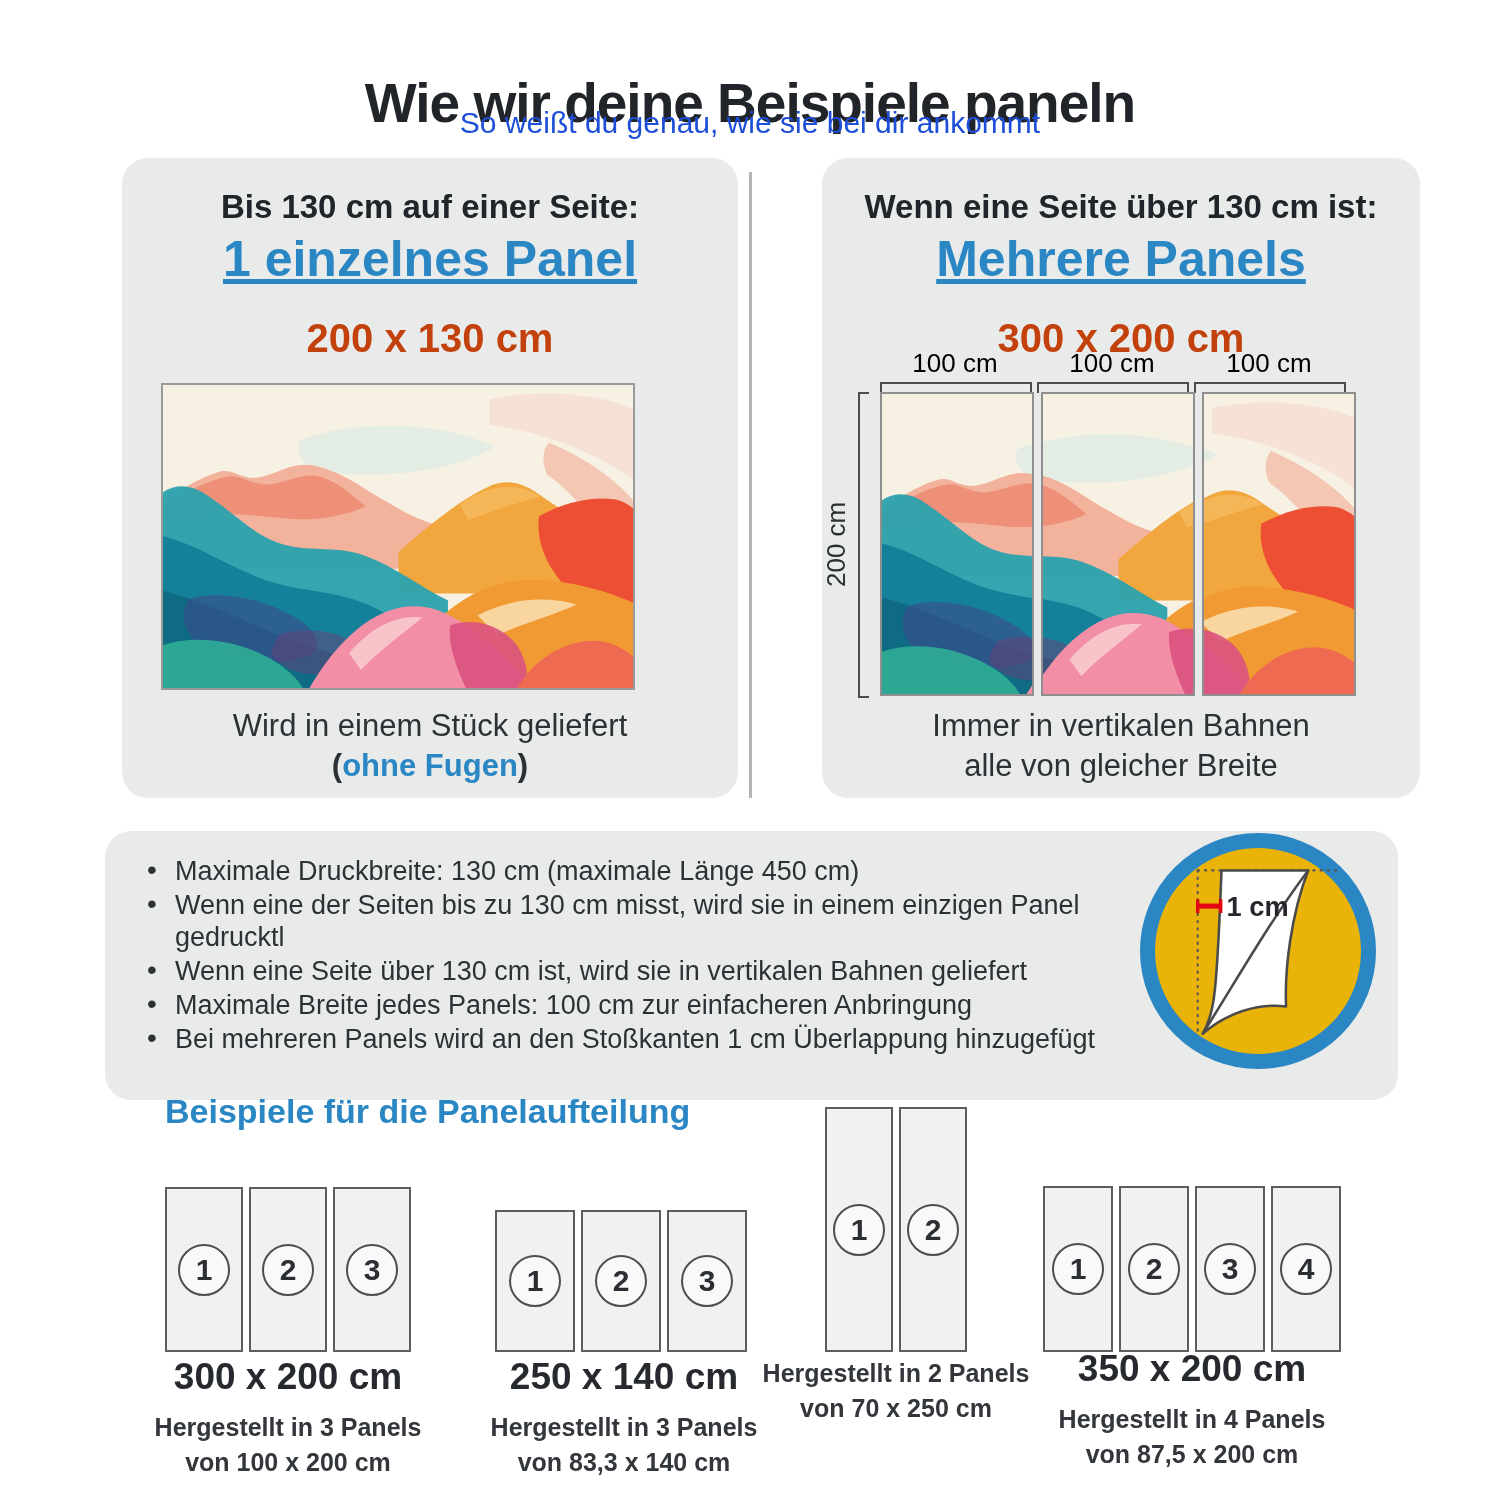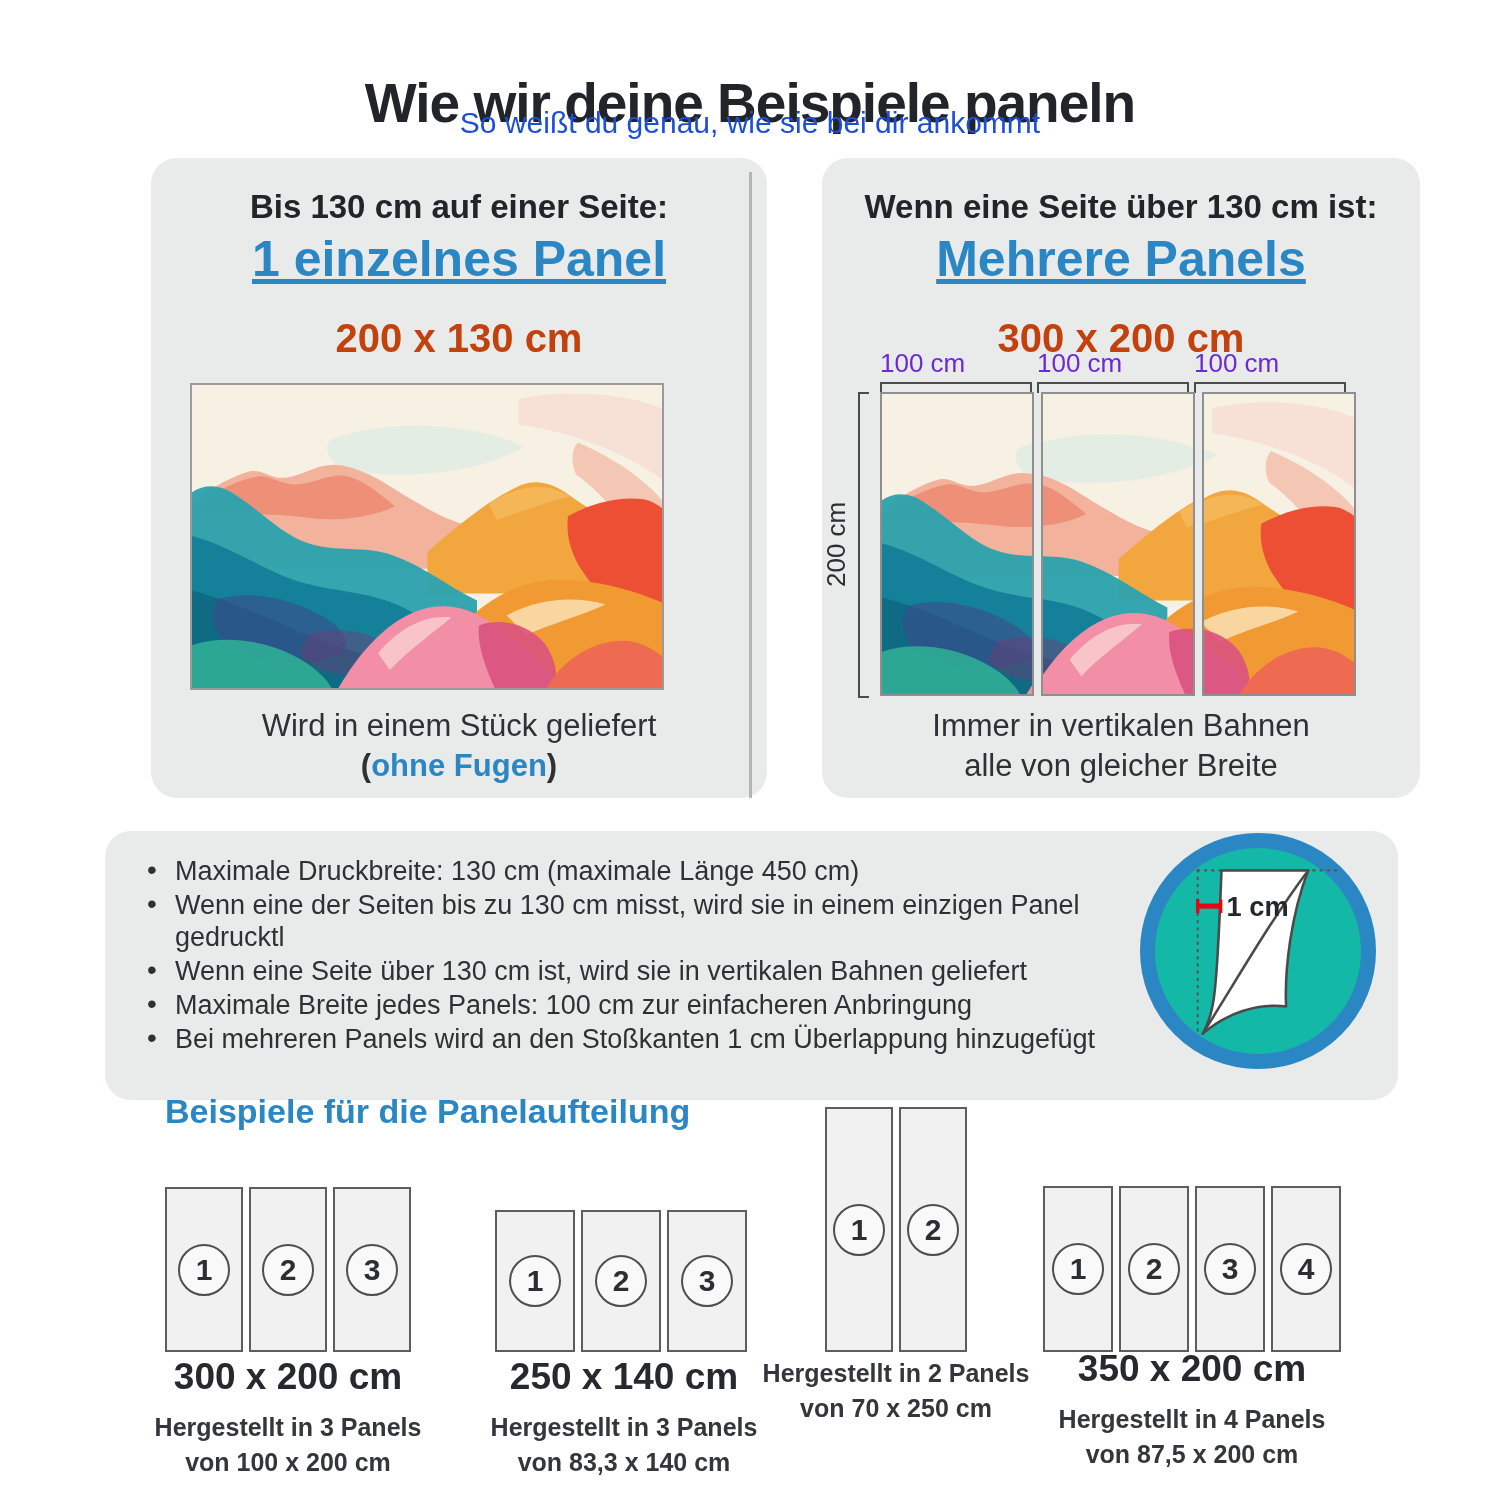--- a/index.html
+++ b/index.html
@@ -11,52 +11,52 @@
   html,body{margin:0;padding:0;background:#fff;}
   body{width:1500px;height:1500px;font-family:"Liberation Sans",sans-serif;color:var(--ink);}
   .page{position:relative;width:1500px;height:1500px;background:#fff;overflow:hidden;}
   .abs{position:absolute;}
   .center{left:0;width:1500px;text-align:center;}
 
   .title{top:34px;font-size:55px;font-weight:bold;letter-spacing:-1px;color:#212529;}
   .subtitle{top:106px;font-size:30px;font-weight:normal;color:#1d4ed8;}
 
   .card{background:var(--card);border-radius:26px;}
-  .card-left{left:122px;top:158px;width:616px;height:640px;margin-left:29px;}
+  .card-left{left:122px;top:158px;width:616px;height:640px;}
   .card-right{left:822px;top:158px;width:598px;height:640px;}
   .divider{left:749px;top:172px;width:3px;height:626px;background:#b5b5b5;}
 
   .card .cond{position:absolute;top:30px;left:0;width:100%;text-align:center;font-size:33px;font-weight:bold;color:#212529;}
   .card .headline{position:absolute;top:72px;left:0;width:100%;text-align:center;font-size:50px;font-weight:bold;color:var(--accent);text-decoration:underline;}
   .card .size{position:absolute;top:158px;left:0;width:100%;text-align:center;font-size:40px;font-weight:bold;color:#c2410c;}
   .card .caption{position:absolute;top:548px;left:0;width:100%;text-align:center;font-size:31px;line-height:40px;color:#2d3135;}
   .caption .hl{color:var(--accent);font-weight:bold;}
   .caption .paren{font-weight:bold;color:#2d3135;}
 
   .art-frame{position:absolute;left:39px;top:225px;width:470px;height:303px;border:2px solid #9a9a9a;background:#f7f1e4;}
   .art-frame svg{width:100%;height:100%;display:block;}
 
-  .m-label{position:absolute;top:190px;width:150px;text-align:left;font-size:26px;color:#6d28d9;}
+  .m-label{position:absolute;top:190px;width:150px;text-align:center;font-size:26px;color:#000000;}
   .h-bracket{position:absolute;top:224px;width:148px;height:9px;border-top:2px solid #4c4c4c;border-left:2px solid #4c4c4c;border-right:2px solid #4c4c4c;}
   .v-bracket{position:absolute;left:36px;top:234px;width:9px;height:302px;border-left:2px solid #4c4c4c;border-top:2px solid #4c4c4c;border-bottom:2px solid #4c4c4c;}
   .vlabel{position:absolute;left:-4px;top:234px;height:304px;width:36px;display:flex;align-items:center;justify-content:center;
           writing-mode:vertical-rl;transform:rotate(180deg);font-size:26px;color:#2c2f32;}
   .slices{position:absolute;left:58px;top:234px;display:flex;gap:7px;}
   .slice{width:150px;height:300px;overflow:hidden;border:2px solid #8f8f8f;background:#f7f1e4;position:relative;}
   .shift{width:464px;height:300px;}
   .shift svg{width:464px;height:300px;display:block;}
   .shift-1{margin-left:-157px;}
   .shift-2{margin-left:-314px;}
 
   .info-box{left:105px;top:831px;width:1293px;height:269px;background:var(--card);border-radius:26px;}
   .info-box ul{margin:0;padding:24px 0 0 40px;width:1010px;list-style:none;}
   .info-box li{position:relative;padding-left:30px;font-size:27px;line-height:32px;color:#2d3135;margin-bottom:2px;}
   .info-box li::before{content:"\2022";position:absolute;left:2px;top:-1px;font-size:28px;color:#2d3135;}
 
-  .overlap-badge{left:1140px;top:833px;width:236px;height:236px;border-radius:50%;background:#14b8a6;border:15px solid var(--accent);box-sizing:border-box;}
+  .overlap-badge{left:1140px;top:833px;width:236px;height:236px;border-radius:50%;background:#eab308;border:15px solid var(--accent);box-sizing:border-box;}
   .overlap-badge svg{position:absolute;left:24px;top:10px;}
 
   .ex-heading{left:165px;top:1092px;font-size:34px;font-weight:bold;color:var(--accent);}
 
   .diagram{position:absolute;display:flex;gap:6px;}
   .panel{background:#f0f1f0;border:2px solid #5d5d5d;display:flex;align-items:center;justify-content:center;box-sizing:border-box;}
   .badge{width:52px;height:52px;border:2px solid #4e4e4e;border-radius:50%;background:rgba(255,255,255,0.6);
          display:flex;align-items:center;justify-content:center;font-size:30px;font-weight:bold;color:#2b2f33;box-sizing:border-box;}
   .ex1-d{left:165px;top:1187px;}  .ex1-d .panel{width:78px;height:165px;}
   .ex2-d{left:495px;top:1210px;}  .ex2-d .panel{width:80px;height:142px;}

